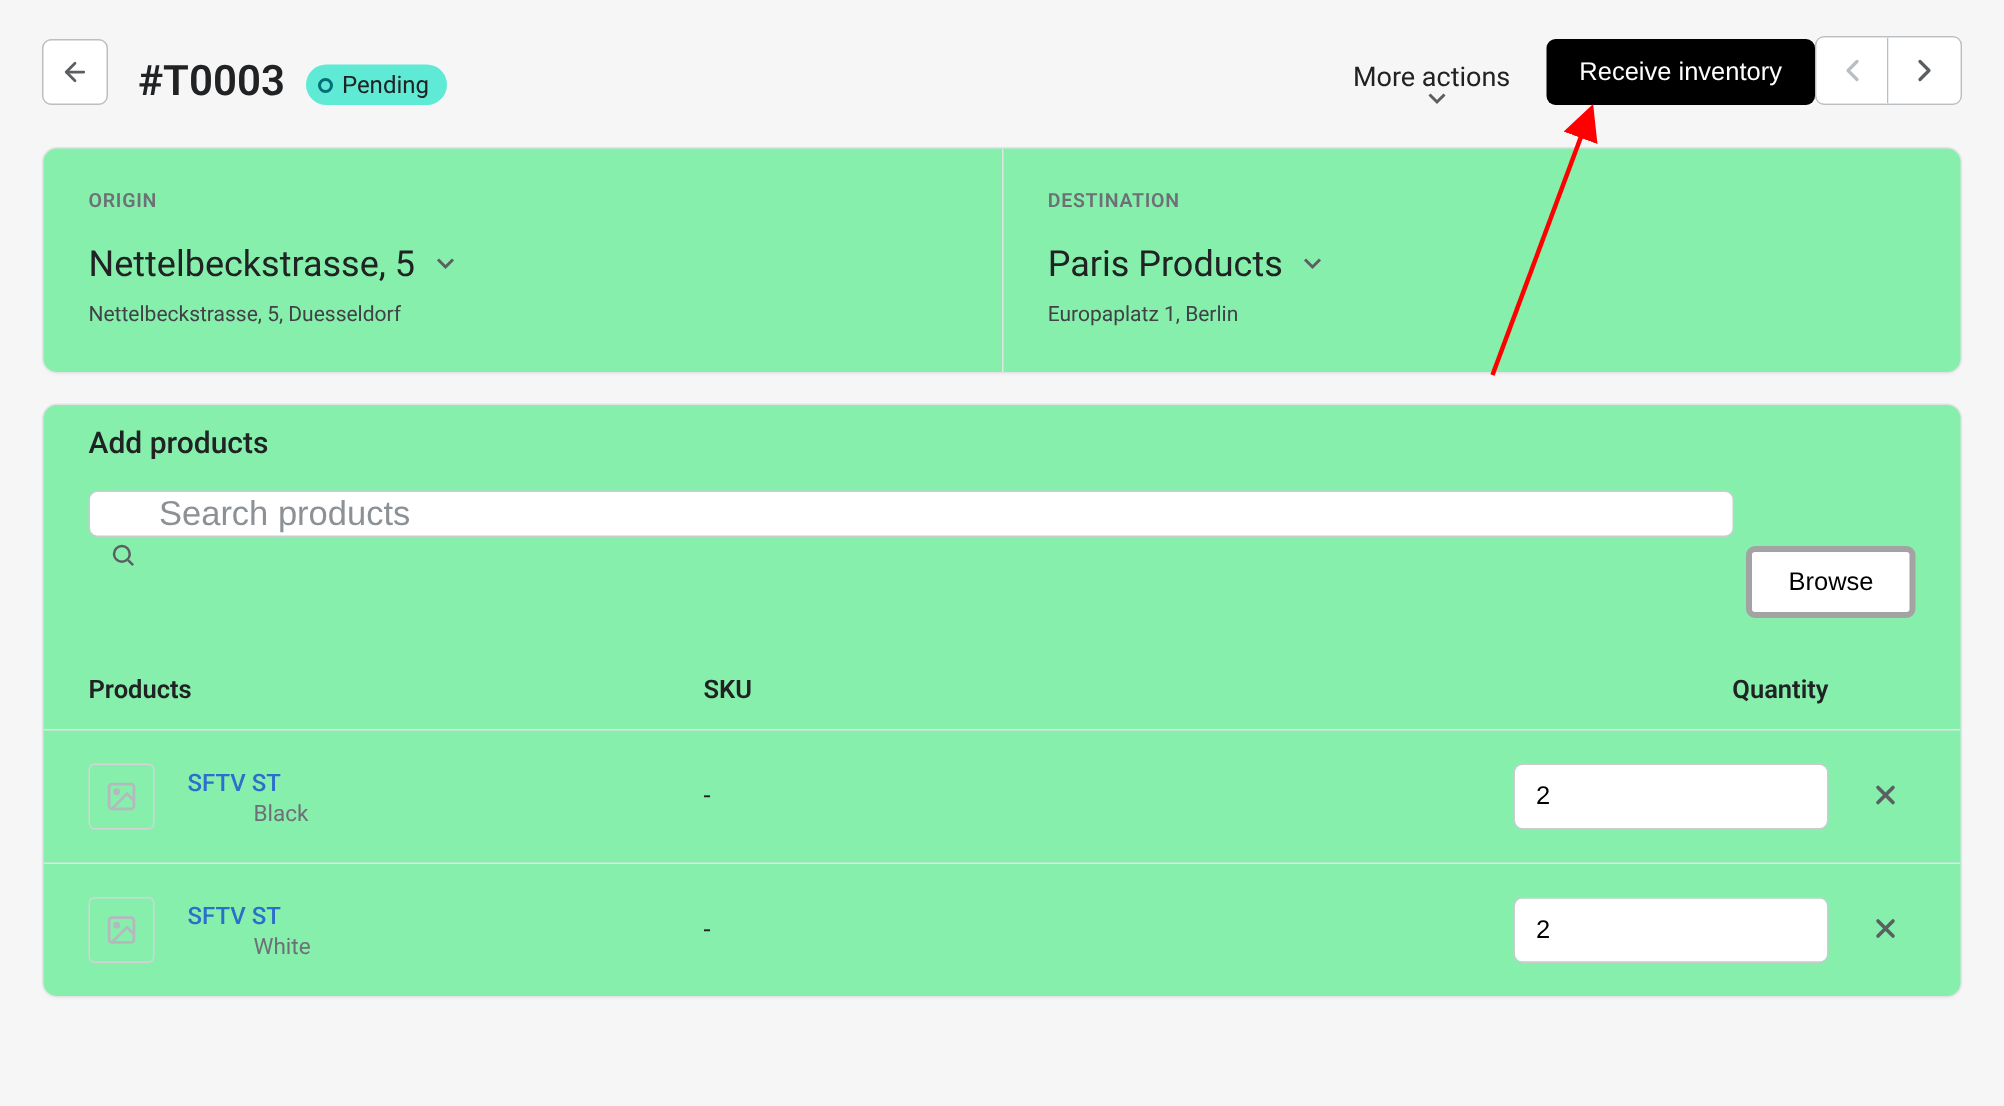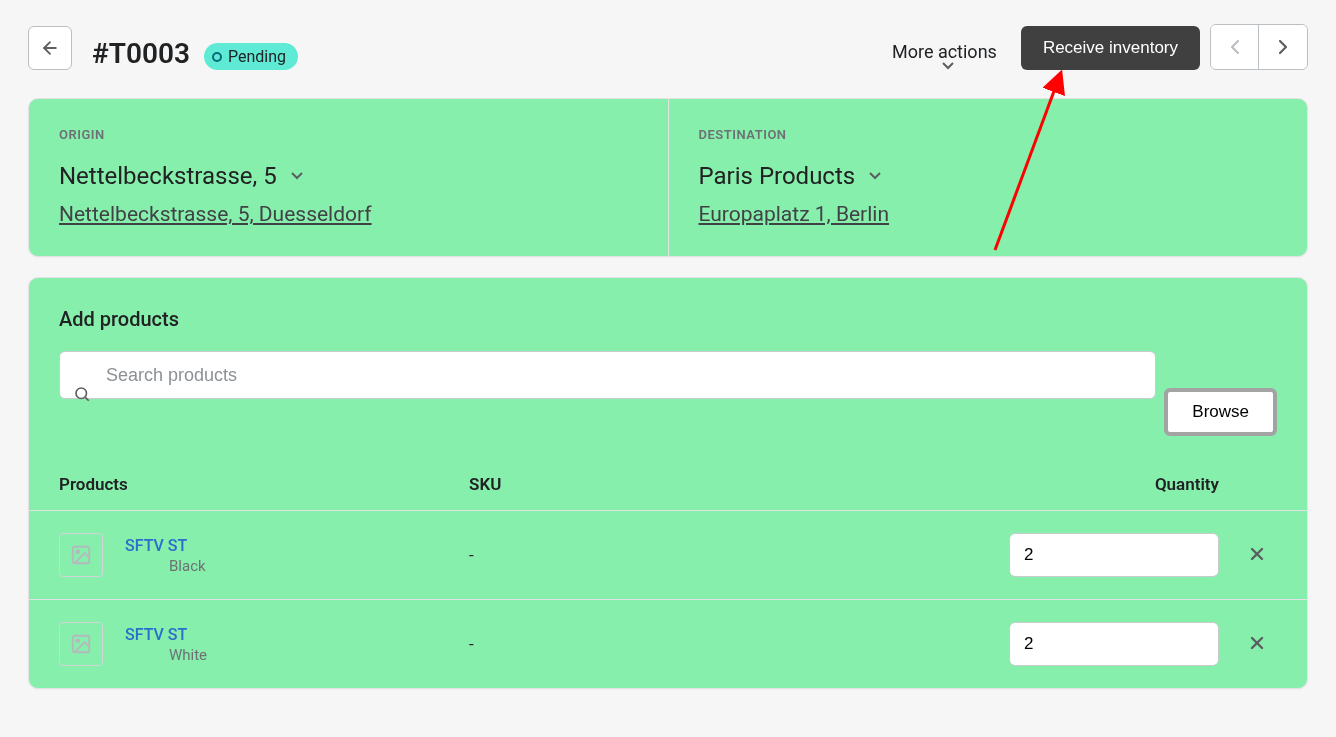--- a/index.html
+++ b/index.html
@@ -56,29 +56,28 @@
     font-size: 18px;
     color: #202223;
     cursor: pointer;
     margin-right: 24px;
     flex-direction: column;
   }
   .caret-down {
     margin-left: 8px;
   }
   .primary-btn {
-    background: #404040;
+    background: #000000;
     color: #fff;
     border: none;
     border-radius: 6px;
     padding: 12px 22px;
     font-size: 17px;
     font-weight: 500;
     cursor: pointer;
-    margin-right: 10px;
   }
   .pager {
     display: flex;
     border: 1px solid #babfc3;
     border-radius: 6px;
     overflow: hidden;
   }
   .pager button {
     width: 48px; height: 44px;
     background: #fff;
@@ -114,28 +113,27 @@
   }
   .loc-name-row {
     display: flex; align-items: center;
     font-size: 24px;
     color: #202223;
     margin-bottom: 12px;
     cursor: pointer;
   }
   .loc-name-row .caret-down { margin-left: 14px; }
   .loc-addr {
-    font-size: 21px;
+    font-size: 14px;
     color: #404246;
-    text-decoration: underline;
   }
 
   
   .products-card {
-    padding-top: 29px;
+    padding-top: 13px;
   }
   .section-title {
     font-size: 20px;
     font-weight: 500;
     padding: 0 30px 20px 30px;
   }
   .search-row {
     display: flex;
     gap: 8px;
     padding: 0 30px 26px 30px;
@@ -143,25 +141,25 @@
   .search-wrap {
     flex: 1;
     position: relative;
   }
   .search-wrap svg {
     position: absolute;
     left: 14px; top: 50%; transform: translateY(-50%);
   }
   .search-input {
     width: 100%;
-    height: 48px;
+    height: 31px;
     border: 1px solid #c9cccf;
     border-radius: 6px;
     padding: 0 14px 0 46px;
-    font-size: 18px;
+    font-size: 23px;
     color: #202223;
   }
   .search-input::placeholder { color: #8c9196; }
   .browse-btn {
     height: 48px;
     padding: 0 24px;
     border: 4px solid #a3a3a3;
     border-radius: 6px;
     background: #fff;
     font-size: 17px;

